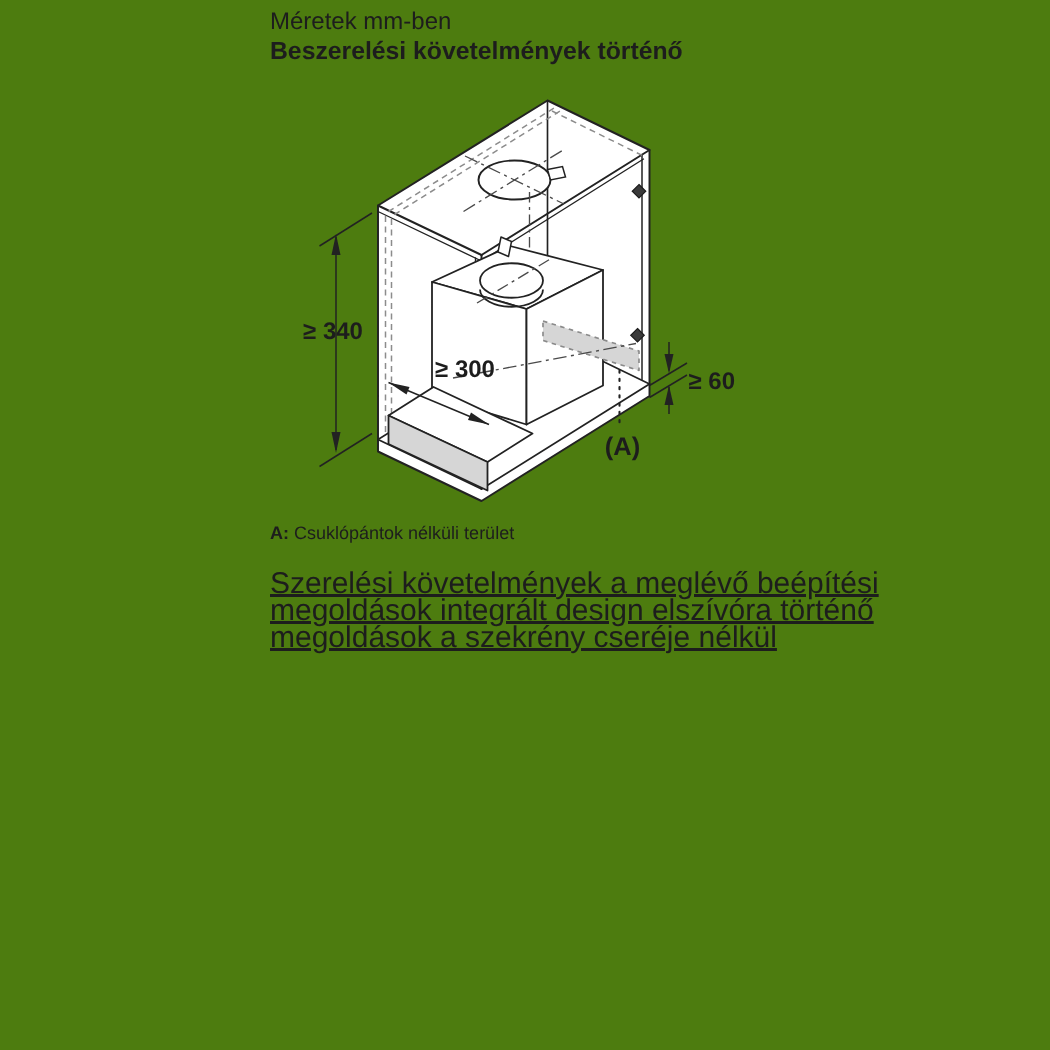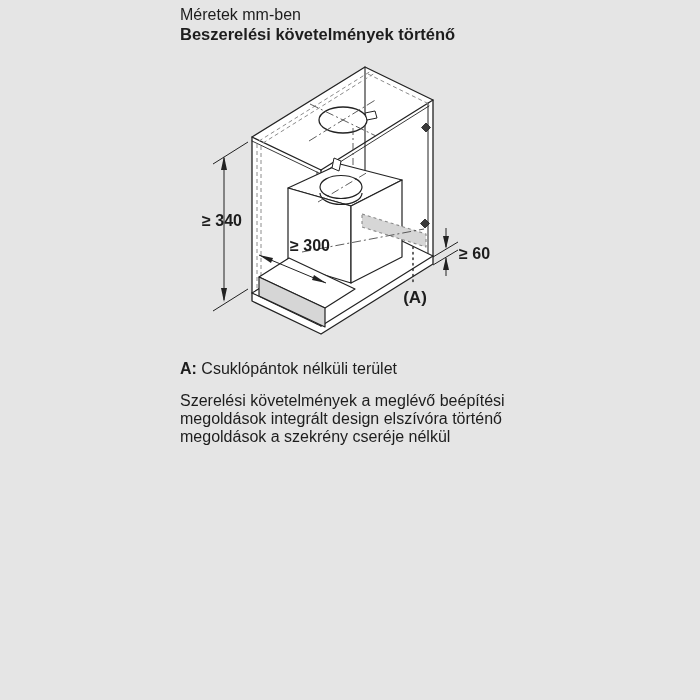--- a/index.html
+++ b/index.html
@@ -1,25 +1,25 @@
 <!DOCTYPE html>
 <html><head>
 <meta charset="utf-8">
 <style>
   html,body{margin:0;padding:0;background:#ffffff;}
   .page{
-    position:relative;width:700px;height:700px;background:#e5e5e5;overflow:hidden;
+    position:relative;width:700px;height:700px;background:#4d7c0f;overflow:hidden;
     font-family:"Liberation Sans","DejaVu Sans",sans-serif;color:#1d1d1d;
   }
   .hdr{position:absolute;left:180px;top:6px;}
   .hdr .units{font-size:16px;line-height:18px;font-weight:normal;}
   .hdr .title{font-size:16.5px;line-height:19px;font-weight:bold;margin-top:1px;}
-  .note-a{position:absolute;left:180px;top:360px;font-size:16px;}
+  .note-a{position:absolute;left:180px;top:348px;font-size:12px;}
   .note-a b{font-weight:bold;}
-  .para{position:absolute;left:180px;top:392px;font-size:16px;line-height:18px;}
+  .para{position:absolute;left:180px;top:380px;font-size:20px;line-height:18px;text-decoration:underline;}
   svg.diagram{position:absolute;left:0;top:0;}
   svg text.dim{
     font-family:"Liberation Sans","DejaVu Sans",sans-serif;
     font-size:16px;font-weight:bold;fill:#1d1d1d;
   }
   svg text.dim-a{font-size:17px;}
 </style>
 </head>
 <body>
 

